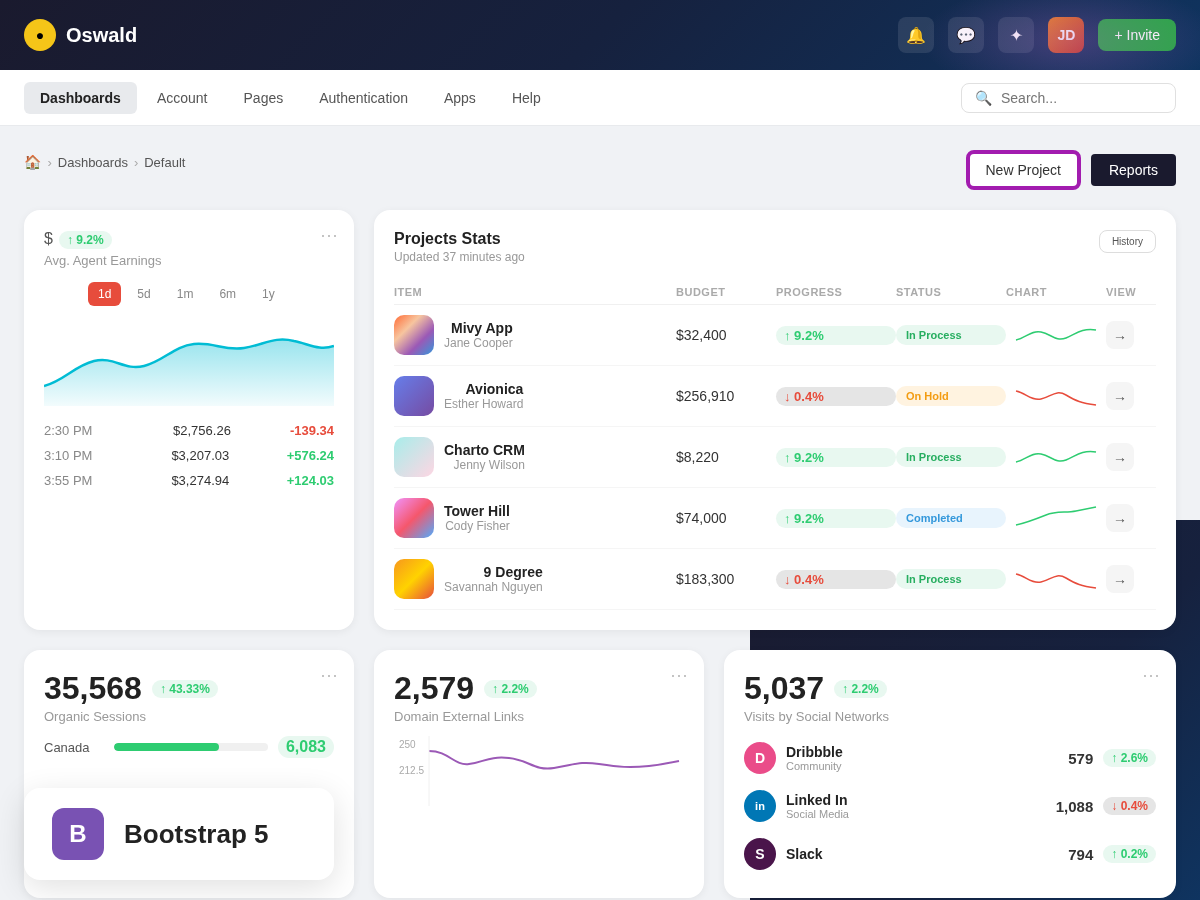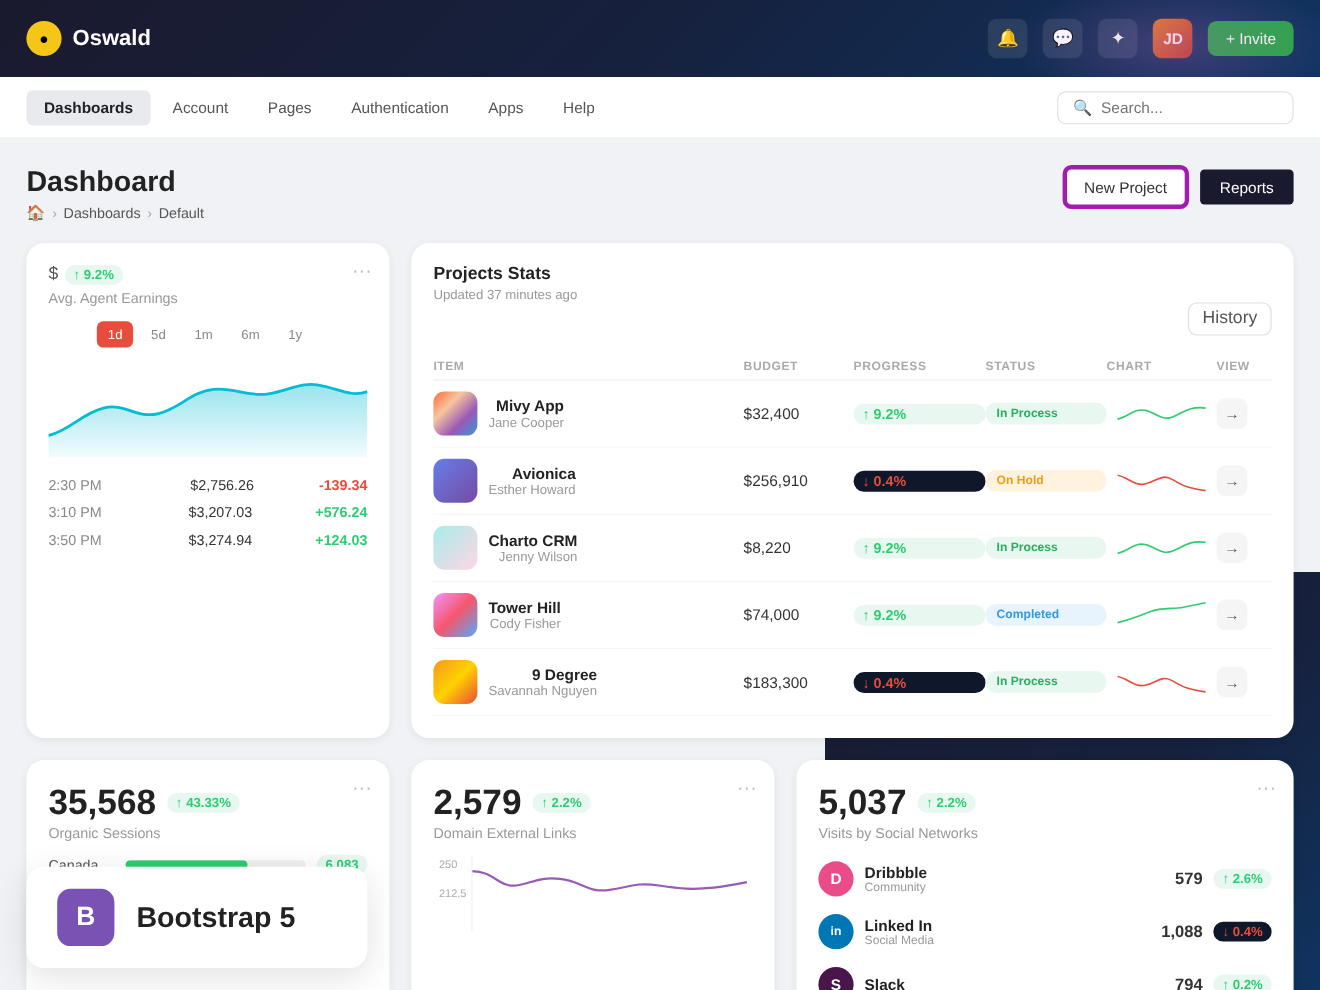--- a/index.html
+++ b/index.html
@@ -180,21 +180,21 @@
       display: flex; align-items: baseline; gap: 6px;
     }
     .earnings-currency { font-size: 16px; font-weight: 500; color: #555; }
     .badge-green {
       background: #e8f8f0; color: #2ecc71;
       border-radius: 20px; padding: 2px 8px;
       font-size: 12px; font-weight: 600;
       display: inline-flex; align-items: center; gap: 2px;
     }
     .badge-red {
-      background: #0f172a; color: #e74c3c;
+      background: #e5e5e5; color: #e74c3c;
       border-radius: 20px; padding: 2px 8px;
       font-size: 12px; font-weight: 600;
       display: inline-flex; align-items: center; gap: 2px;
     }
     .card-subtitle { font-size: 13px; color: #999; margin-top: 4px; }
     .time-filters { display: flex; gap: 6px; margin: 14px 0 10px; padding-left: 44px; }
     .time-btn {
       padding: 5px 10px; border-radius: 6px; font-size: 12px;
       border: none; cursor: pointer; background: transparent; color: #888;
     }
@@ -227,21 +227,21 @@
     
     .projects-header {
       display: flex; justify-content: space-between; align-items: flex-start;
       margin-bottom: 16px;
     }
     .projects-title { font-size: 16px; font-weight: 700; color: #222; }
     .projects-updated { font-size: 12px; color: #999; margin-top: 2px; }
     .btn-history {
       background: white; border: 1px solid #ddd;
       border-radius: 8px; padding: 5px 12px;
-      font-size: 16px; cursor: pointer; color: #555; margin-top: 34px;
+      font-size: 10px; cursor: pointer; color: #555;
     }
     .table-header {
       display: grid;
       grid-template-columns: 2fr 100px 120px 110px 100px 50px;
       padding: 6px 0; border-bottom: 1px solid #f0f0f0;
       font-size: 11px; color: #aaa; font-weight: 600; letter-spacing: 0.5px;
     }
     .table-row {
       display: grid;
       grid-template-columns: 2fr 100px 120px 110px 100px 50px;
@@ -301,21 +301,21 @@
     .social-name { font-size: 14px; font-weight: 600; color: #222; }
     .social-sub { font-size: 11px; color: #999; }
     .social-right { display: flex; align-items: center; gap: 10px; }
     .social-count { font-size: 15px; font-weight: 600; color: #333; }
 
     
     .country-row { display: flex; align-items: center; gap: 10px; margin-top: 8px; }
     .country-name { font-size: 13px; color: #555; width: 60px; }
     .country-bar-wrap { flex: 1; height: 8px; background: #f0f0f0; border-radius: 4px; overflow: hidden; }
     .country-bar { height: 100%; border-radius: 4px; background: #2ecc71; }
-    .country-value { font-size: 12px; font-weight: 600; }
+    .country-value { font-size: 16px; font-weight: 600; }
 
     
     .bootstrap-overlay {
       position: absolute;
       bottom: 20px;
       left: 24px;
       background: white;
       border-radius: 16px;
       padding: 20px 28px;
       display: flex; align-items: center; gap: 20px;
@@ -375,21 +375,20 @@
     <span class="search-icon-wrap">🔍</span>
     <input type="text" placeholder="Search..." style="">
   </div>
 </div>
 
 <div class="main-content">
   <div class="dark-overlay"></div>
 
   <div class="page-header">
     <div>
-      <div class="page-title">Dashboard</div>
       <div class="breadcrumb">
         <span class="breadcrumb-home">🏠</span>
         <span class="breadcrumb-sep">›</span>
         <span class="breadcrumb-link">Dashboards</span>
         <span class="breadcrumb-sep">›</span>
         <span class="breadcrumb-link">Default</span>
       </div>
     </div>
     <div class="page-actions">
       <button class="btn-new-project">New Project</button>
@@ -433,21 +432,21 @@
           <span class="earnings-time">2:30 PM</span>
           <span class="earnings-value">$2,756.26</span>
           <span class="earnings-change-neg">-139.34</span>
         </div>
         <div class="earnings-row">
           <span class="earnings-time">3:10 PM</span>
           <span class="earnings-value">$3,207.03</span>
           <span class="earnings-change-pos">+576.24</span>
         </div>
         <div class="earnings-row">
-          <span class="earnings-time">3:50 PM</span>
+          <span class="earnings-time">3:55 PM</span>
           <span class="earnings-value">$3,274.94</span>
           <span class="earnings-change-pos">+124.03</span>
         </div>
       </div>
     </div>
 
     <div class="card">
       <div class="projects-header">
         <div>
           <div class="projects-title">Projects Stats</div>

